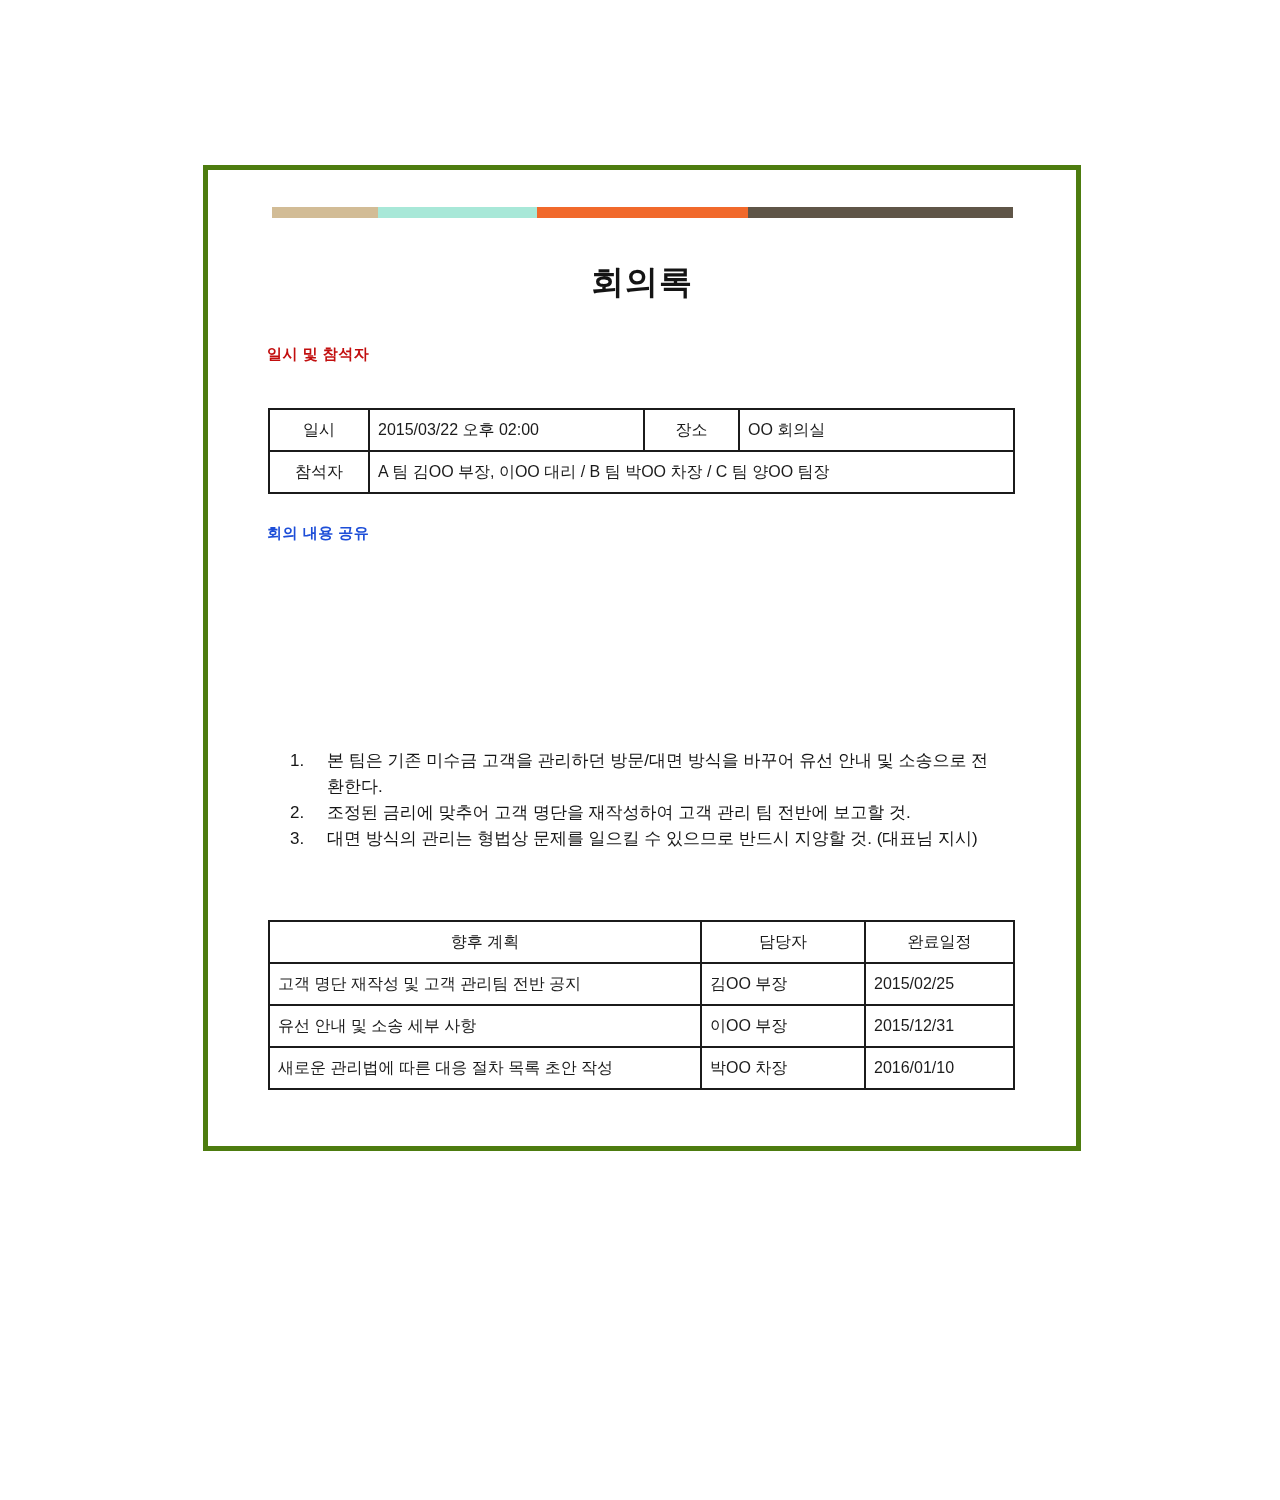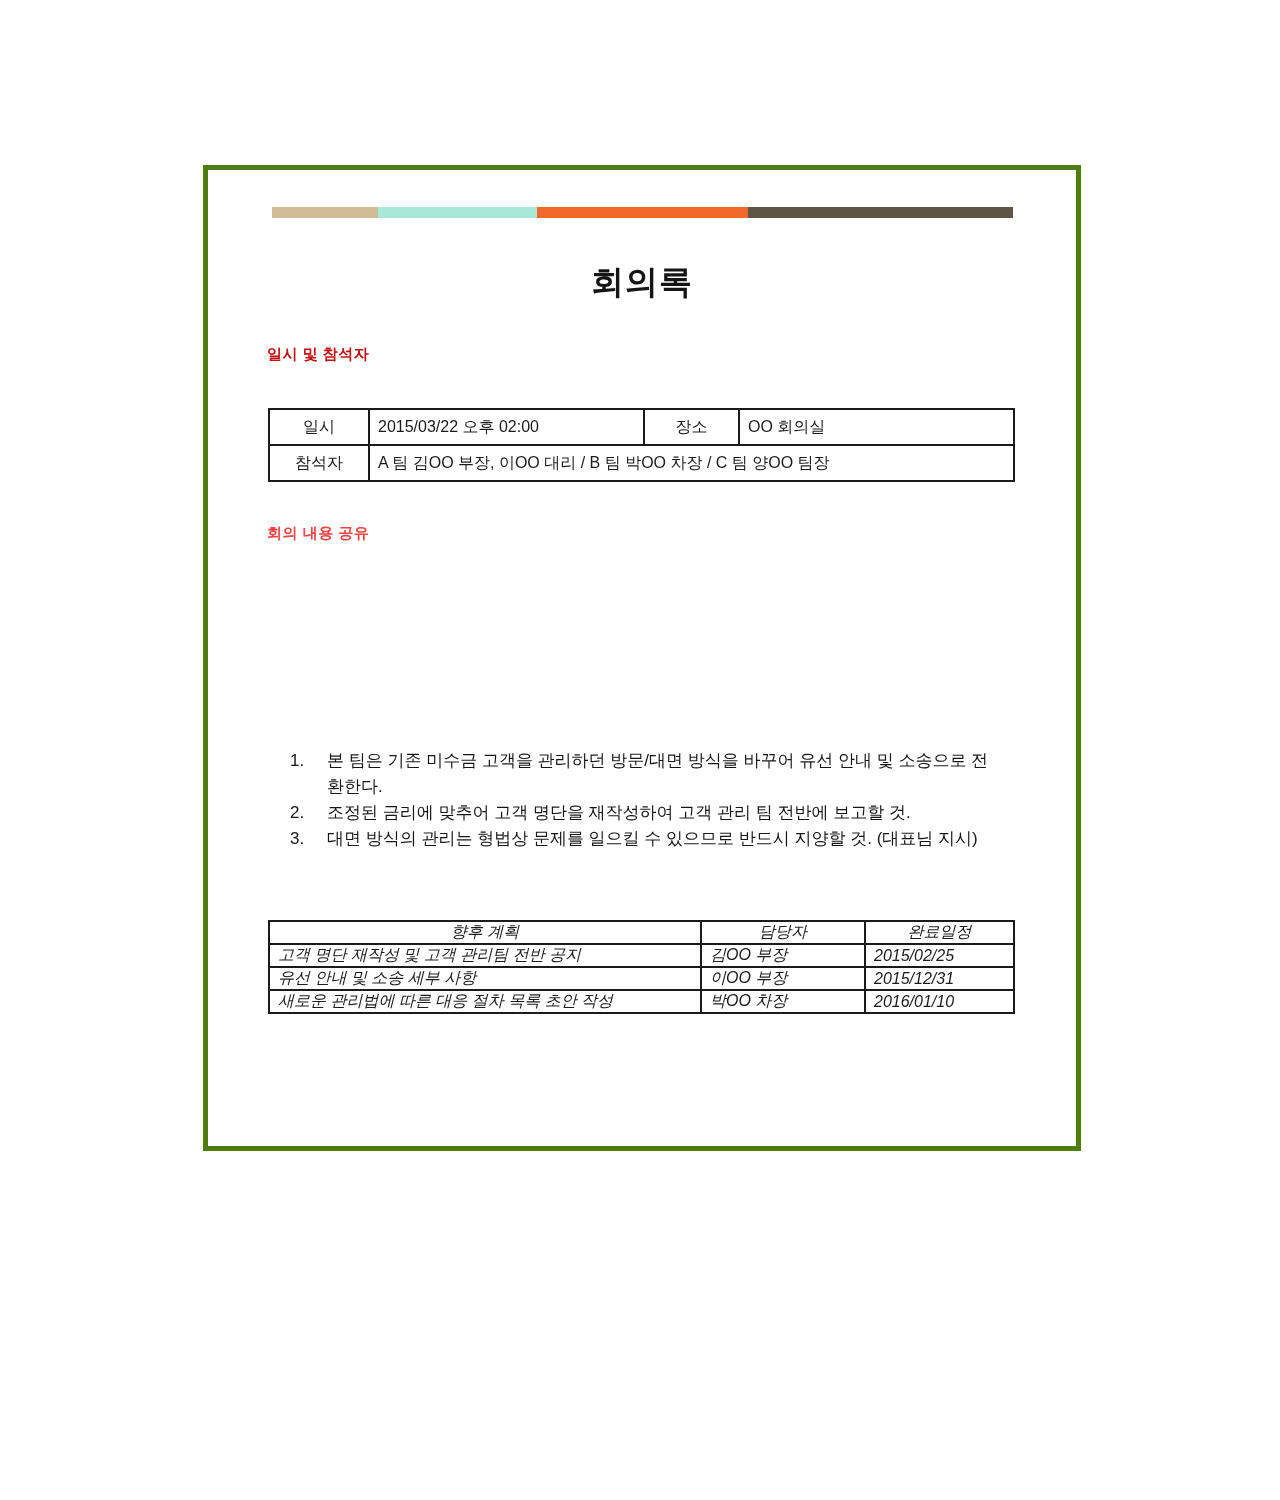--- a/index.html
+++ b/index.html
@@ -45,33 +45,33 @@
 
   table.doc-table {
     position:absolute;
     border-collapse:collapse;
     table-layout:fixed;
     background:#ffffff;
   }
   .doc-table td, .doc-table th {
     border:2px solid #1b1b1b;
     font-size:16px; font-weight:normal;
-    height:36px; vertical-align:middle;
+    height:42px; vertical-align:middle;
     padding:0 8px;
     overflow:hidden; white-space:nowrap;
   }
   .cell-label { text-align:center; padding:0 2px; }
   .cell-value { text-align:left; }
   .cell-center { text-align:center; }
 
   #meta-table { left:60px; top:238px; width:745px; }
   #team-table { left:60px; top:418px; width:745px; }
   #team-table .team-title-cell { height:35px; }
   #plan-table { left:60px; top:750px; width:745px; }
-  #plan-table td, #plan-table th { height:23px;font-style:italic; }
+  #plan-table td, #plan-table th { height:42px; }
 
   .notes {
     position:absolute; left:82px; top:578px; width:706px;
     font-size:17px; line-height:26px;
     color:#161616;
   }
   .note { display:flex; }
   .note-num { width:37px; flex:none; }
   .note-text { flex:1; }
 </style>
@@ -105,21 +105,21 @@
         <td class="cell-label">장소</td>
         <td class="cell-value">OO 회의실</td>
       </tr>
       <tr>
         <td class="cell-label">참석자</td>
         <td class="cell-value" colspan="3">A 팀 김OO 부장, 이OO 대리 / B 팀 박OO 차장 / C 팀 양OO 팀장</td>
       </tr>
     </tbody>
   </table>
 
-  <div class="sec-heading share red-heading" style="color: #ef4444;">회의 내용 공유</div>
+  <div class="sec-heading share red-heading" style="color: #1d4ed8;">회의 내용 공유</div>
 
 
   <div class="notes">
     <div class="note">
       <span class="note-num">1.</span>
       <span class="note-text">본 팀은 기존 미수금 고객을 관리하던 방문/대면 방식을 바꾸어 유선 안내 및 소송으로 전환한다.</span>
     </div>
     <div class="note">
       <span class="note-num">2.</span>
       <span class="note-text">조정된 금리에 맞추어 고객 명단을 재작성하여 고객 관리 팀 전반에 보고할 것.</span>

